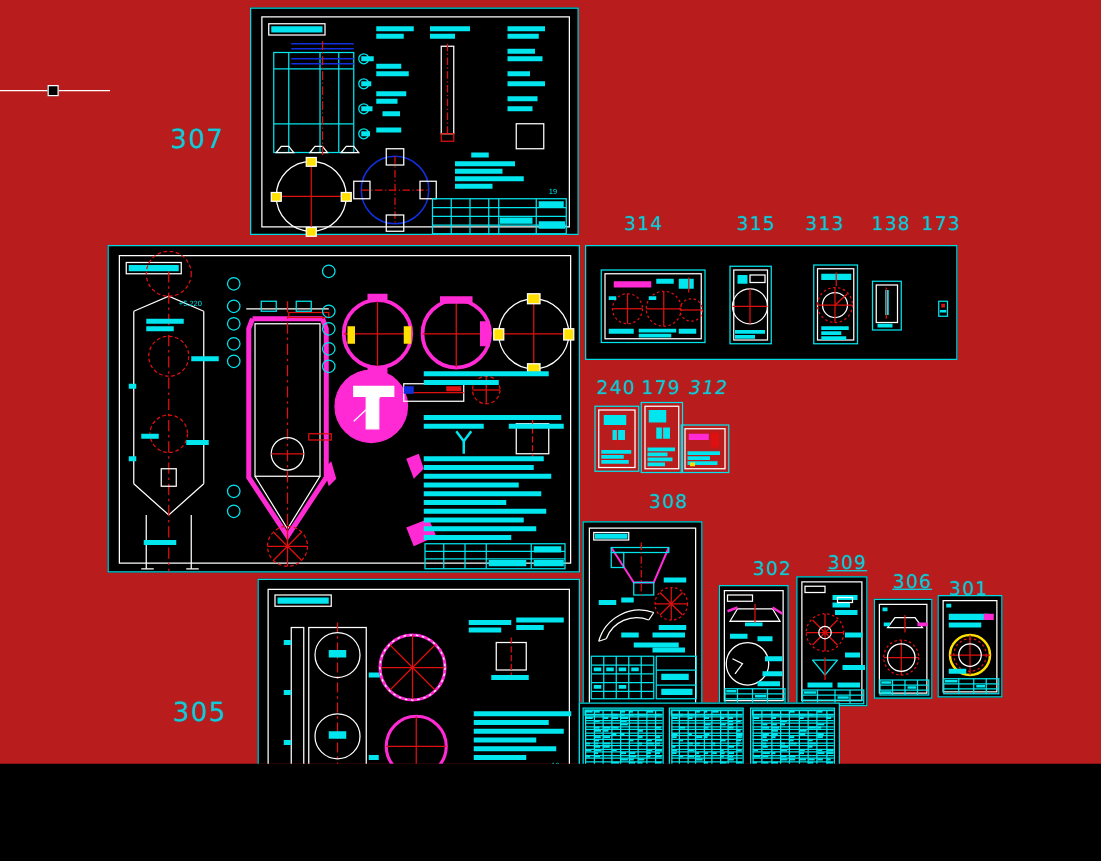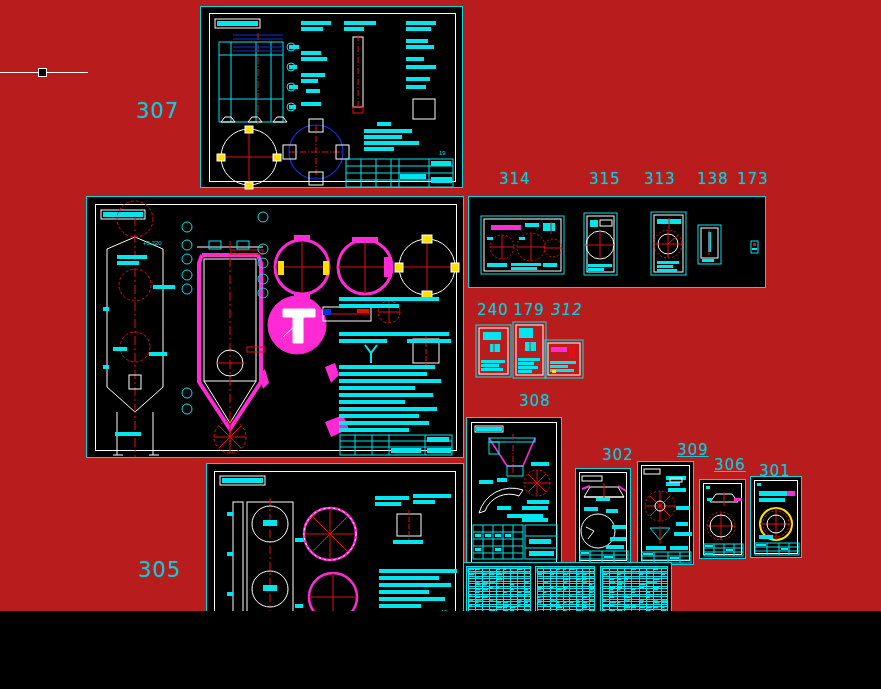--- a/index.html
+++ b/index.html
@@ -45,21 +45,21 @@
   <div class="sheet-label" style="left:499px;top:172px;">314</div>
   <div class="sheet-label" style="left:589px;top:172px;">315</div>
   <div class="sheet-label" style="left:644px;top:172px;">313</div>
   <div class="sheet-label" style="left:697px;top:172px;">138</div>
   <div class="sheet-label" style="left:737px;top:172px;">173</div>
   <div class="sheet-label" style="left:477px;top:303px;">240</div>
   <div class="sheet-label" style="left:513px;top:303px;">179</div>
   <div class="sheet-label" style="left:551px;top:303px;font-style:italic;">312</div>
   <div class="sheet-label" style="left:519px;top:394px;">308</div>
   <div class="sheet-label" style="left:585px;top:448px;margin-left:17px;">302</div>
-  <div class="sheet-label" style="left:677px;top:443px;text-decoration:underline;">309</div>
+  <div class="sheet-label" style="left:662px;top:443px;text-decoration:underline;">309</div>
   <div class="sheet-label" style="left:714px;top:458px;text-decoration:underline;">306</div>
   <div class="sheet-label" style="left:759px;top:432px;margin-top:32px;">301</div>
   <div class="sheet-label big" style="left:138px;top:540px;margin-top:20px;">305</div>
 
   <div class="frame" style="left:200px;top:6px;width:263px;height:182px;">
     <div class="whl" style="left:8px;top:6px;right:6px;bottom:5px;"></div>
     <svg width="263" height="182">
 
       <rect x="14" y="12" width="45" height="9" fill="none" stroke="#ffffff" stroke-width="1"></rect>
       <rect x="16" y="14" width="41" height="5" fill="#00e5ee"></rect>

